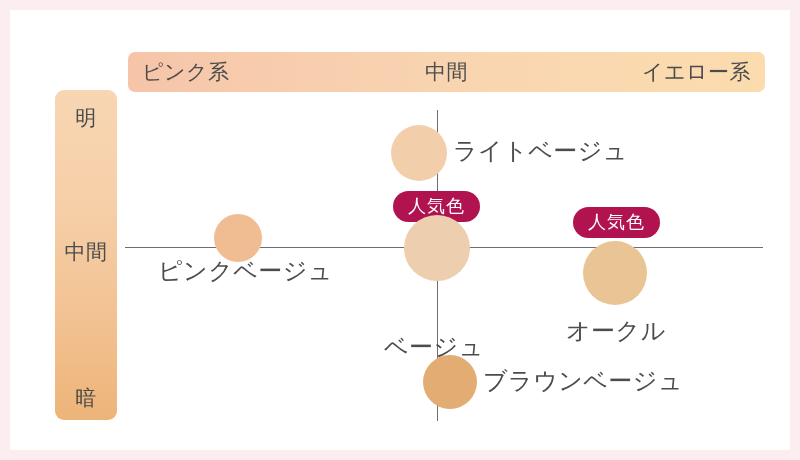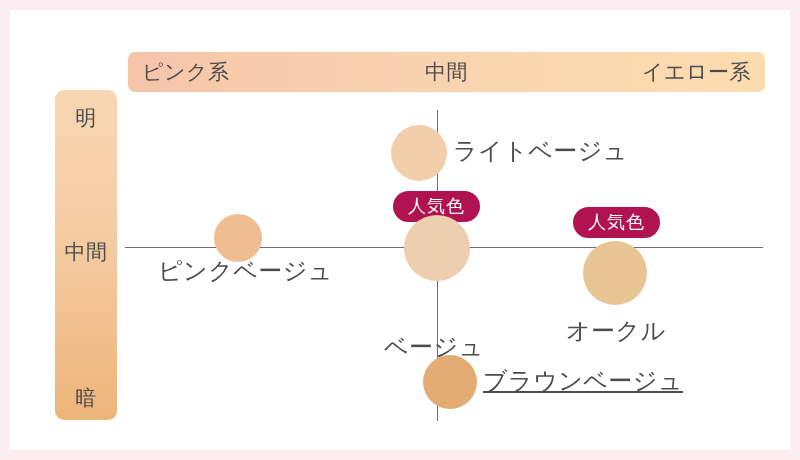--- a/index.html
+++ b/index.html
@@ -149,15 +149,15 @@
 
   <div class="badge" style="left:383px; top:181px;">人気色</div>
   <div class="bubble" style="left:394px; top:205px; width:66px; height:66px; background:#edceae;"></div>
   <span class="pt-label" style="left:374px; top:281px;margin-top:40px;">ベージュ</span>
 
   <div class="badge" style="left:563px; top:197px;">人気色</div>
   <div class="bubble" style="left:573px; top:231px; width:64px; height:64px; background:#e9c596;"></div>
   <span class="pt-label" style="left:556px; top:297px;margin-top:8px;">オークル</span>
 
   <div class="bubble" style="left:413px; top:345px; width:54px; height:54px; background:#e2ac72;"></div>
-  <span class="pt-label" style="left:473px; top:355px;text-decoration:underline;">ブラウンベージュ</span>
+  <span class="pt-label" style="left:473px; top:355px;">ブラウンベージュ</span>
 
 </div>
 
 </body></html>

